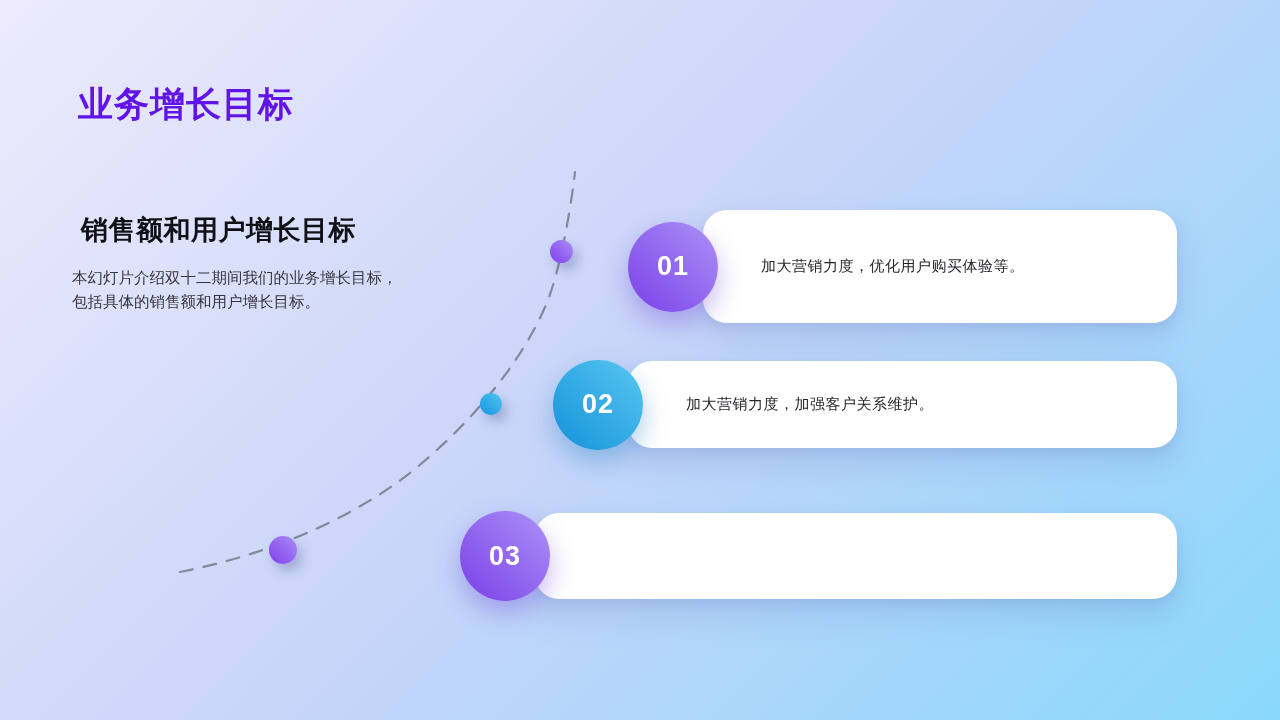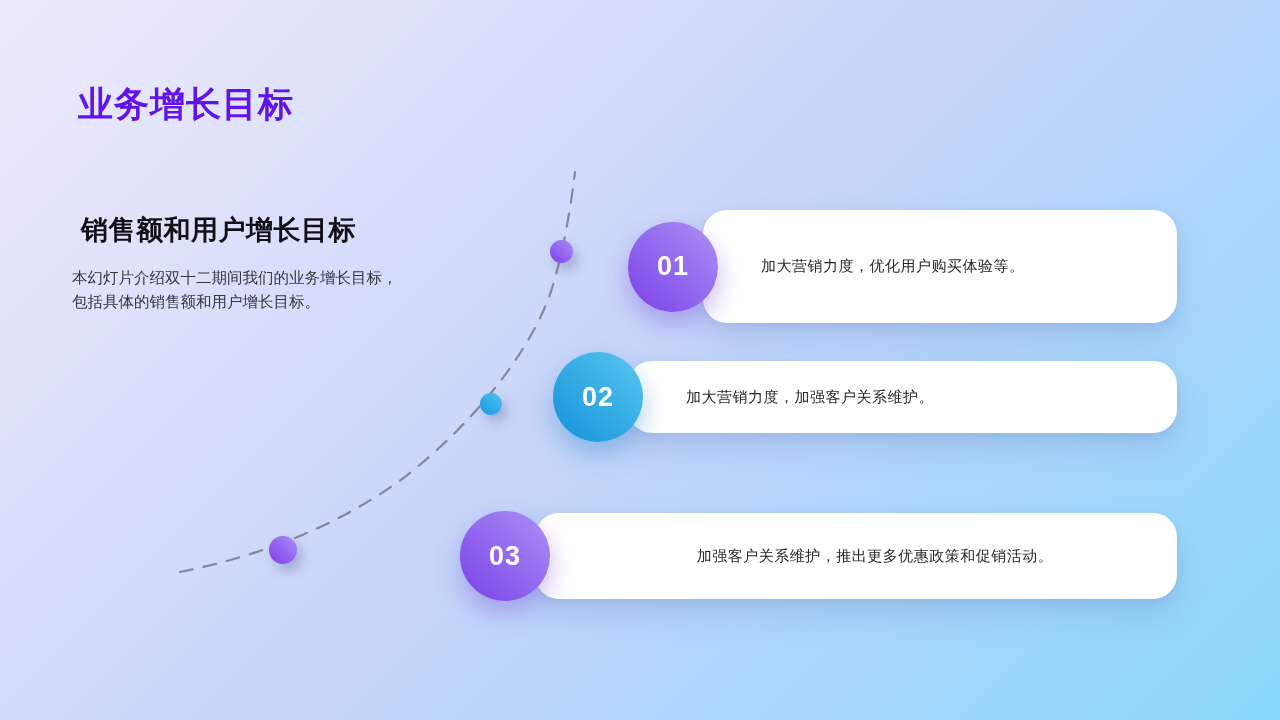--- a/index.html
+++ b/index.html
@@ -39,21 +39,21 @@
   .dot-2 { left: 480px; top: 393px; width: 22px; height: 22px; }
   .dot-3 { left: 550px; top: 240px; width: 23px; height: 23px; }
   .goal-card {
     position: absolute;
     background: #ffffff;
     border-radius: 24px;
     box-shadow: 0 16px 32px rgba(96, 118, 186, 0.22), 0 4px 10px rgba(96, 118, 186, 0.12);
     display: flex; align-items: center;
   }
   .card-1 { left: 703px; top: 210px; width: 474px; height: 113px; }
-  .card-2 { left: 628px; top: 361px; width: 549px; height: 72px; }
+  .card-2 { left: 628px; top: 361px; width: 549px; height: 87px; }
   .card-3 { left: 535px; top: 513px; width: 642px; height: 86px; justify-content: center; }
   .card-text {
     padding-left: 58px; padding-right: 20px;
     font-size: 15px; color: #26262c; letter-spacing: 0.5px;
   }
   .number-badge {
     position: absolute; left: -75px; top: 50%;
     width: 90px; height: 90px; margin-top: -45px;
     border-radius: 50%;
     display: flex; align-items: center; justify-content: center;
@@ -92,16 +92,15 @@
     <div class="card-text">加大营销力度，优化用户购买体验等。</div>
   </div>
 
   <div class="goal-card card-2">
     <div class="number-badge badge-blue">02</div>
     <div class="card-text">加大营销力度，加强客户关系维护。</div>
   </div>
 
   <div class="goal-card card-3">
     <div class="number-badge badge-purple">03</div>
-    <div class="card-text">加强客户关系维护，推出更多优惠政策和促销活动。</div>
   </div>
 
 </div>
 
 </body></html>

